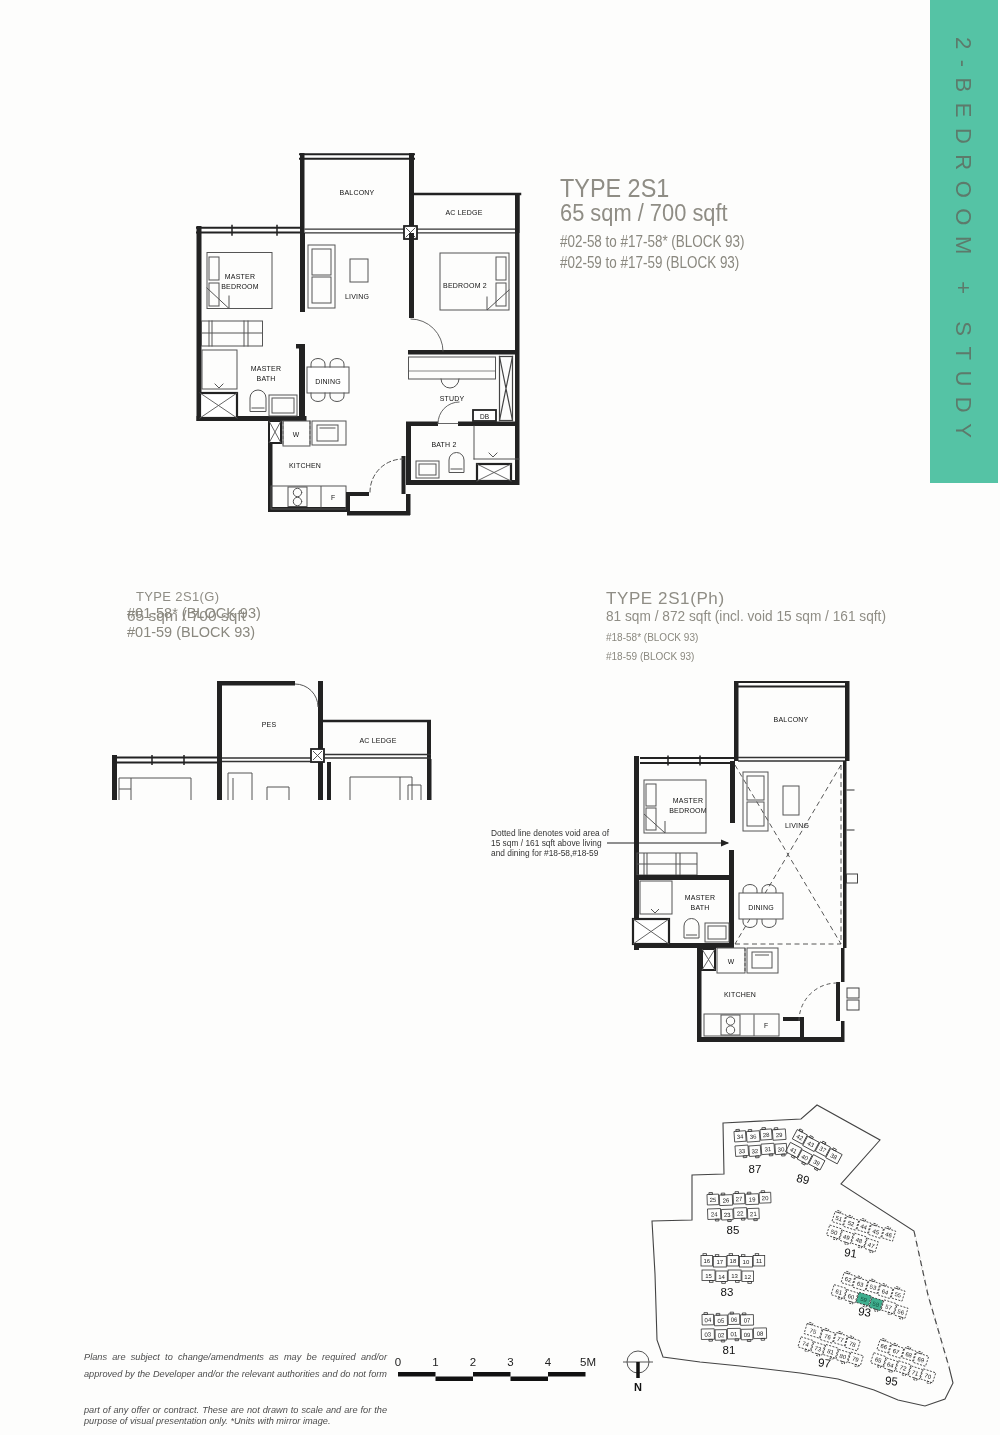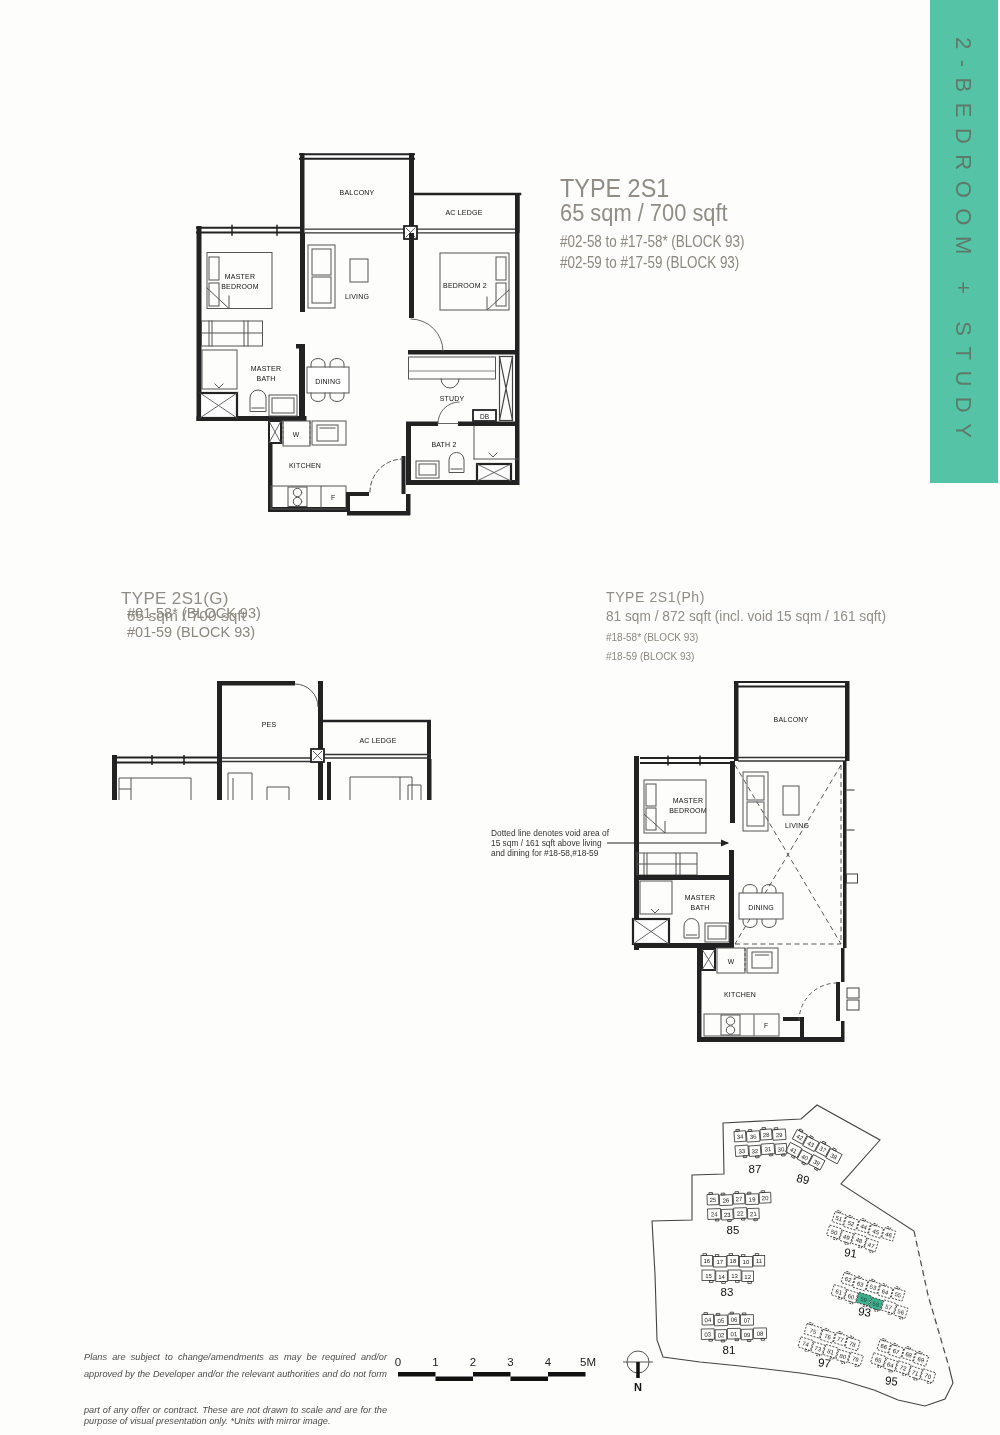--- a/index.html
+++ b/index.html
@@ -17,27 +17,27 @@
 <div class="abs" style="left:930px;top:0;width:68px;height:483px;background:#55c3a5;"></div>
 
 <div class="abs" style="left:950px;top:37px;writing-mode:vertical-rl;font-size:22px;letter-spacing:10.5px;color:#5d7a6b;">2-BEDROOM + STUDY</div>
 
 <div class="abs t1 sx" style="left:560px;top:173px;font-size:26px;transform:scaleX(0.9);">TYPE 2S1</div>
 
 <div class="abs t1 sx" style="left:560px;top:200px;font-size:23px;transform:scaleX(0.95);">65 sqm / 700 sqft</div>
 
 <div class="abs t2 sx" style="left:560px;top:231px;font-size:16px;line-height:21px;transform:scaleX(0.84);">#02-58 to #17-58* (BLOCK 93)<br>#02-59 to #17-59 (BLOCK 93)</div>
 
-<div class="abs t1" style="left:121px;top:589px;font-size:17px;letter-spacing:0.35px;">TYPE 2S1(G)</div>
+<div class="abs t1" style="left:136px;top:589px;font-size:13px;letter-spacing:0.35px;">TYPE 2S1(G)</div>
 
 <div class="abs t1" style="left:127px;top:607px;font-size:15.5px;">65 sqm / 700 sqft</div>
 
 <div class="abs t2" style="left:127px;top:604px;font-size:14.5px;line-height:19px;">#01-58* (BLOCK 93)<br>#01-59 (BLOCK 93)</div>
 
-<div class="abs t1" style="left:606px;top:589px;font-size:14px;letter-spacing:0.6px;">TYPE 2S1(Ph)</div>
+<div class="abs t1" style="left:606px;top:589px;font-size:17px;letter-spacing:0.6px;">TYPE 2S1(Ph)</div>
 
 <div class="abs t1 sx" style="left:606px;top:607px;font-size:15.5px;transform:scaleX(0.883);">81 sqm / 872 sqft (incl. void 15 sqm / 161 sqft)</div>
 
 <div class="abs t2" style="left:606px;top:628px;font-size:10px;line-height:19px;">#18-58* (BLOCK 93)<br>#18-59 (BLOCK 93)</div>
 
 <div class="abs sx" style="left:491px;top:828px;font-size:9.5px;color:#333;line-height:10px;transform:scaleX(0.88);">Dotted line denotes void area of<br>15 sqm / 161 sqft above living<br>and dining for #18-58,#18-59</div>
 
 <div class="abs" style="left:84px;top:1352px;width:303px;font-size:9.2px;font-style:italic;color:#4c4c4c;line-height:11px;">
 <div style="text-align-last:justify;">Plans are subject to change/amendments as may be required and/or</div>
 <div style="text-align-last:justify;margin-top:6px;">approved by the Developer and/or the relevant authorities and do not form</div>

